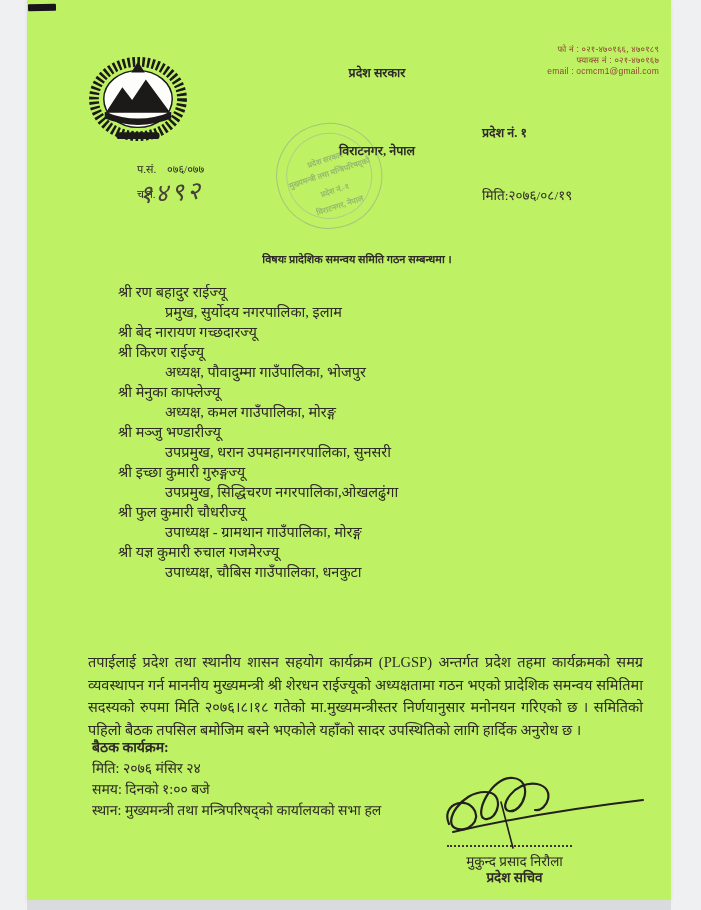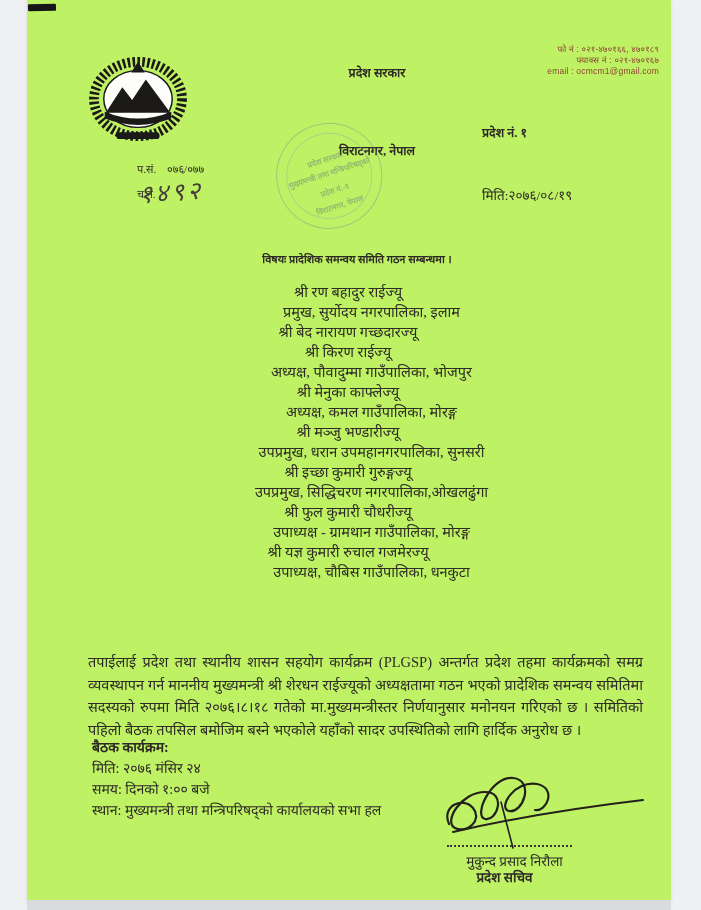--- a/index.html
+++ b/index.html
@@ -56,37 +56,37 @@
     position:absolute;left:16px;top:12px;width:84px;height:84px;border-radius:50%;
     border:1px solid #97a1ac;
   }
   .stamp-text{
     position:absolute;width:160px;left:-20px;text-align:center;
     color:#5f6b78;font-size:8px;line-height:10px;font-weight:bold;
   }
   
   .subject{left:115px;top:244px;width:430px;font-size:11px;font-weight:bold;margin-top:7px;}
   
-  .recipients{left:91px;top:282px;width:460px;font-size:14.5px;line-height:20px;text-align:center;}
+  .recipients{left:91px;top:282px;width:460px;font-size:14.5px;line-height:20px;}
   .recipients .desig{padding-left:47px;}
   
   .body-par{
     left:61px;top:651px;width:555px;font-size:14.5px;line-height:22.5px;
     text-align:justify;
   }
   
   .meeting{left:65px;top:737px;font-size:14px;line-height:21px;}
   .meeting .head{font-weight:bold;}
   
   .sig-svg{left:408px;top:762px;width:215px;height:88px;}
   .dotline{
     left:420px;top:845px;width:125px;border-bottom:2px dotted #3a352f;height:0;
   }
   .sig-name{left:405px;top:852px;width:165px;font-size:13.5px;}
-  .sig-title{left:395px;top:868px;width:165px;font-size:13.5px;font-weight:bold;}
+  .sig-title{left:405px;top:868px;width:165px;font-size:13.5px;font-weight:bold;}
   .edge-bottom{
     position:absolute;left:27px;top:900px;width:644px;height:10px;background:#d9dbde;
   }
 </style>
 </head>
 <body>
 
 <div class="page">
 
   <div class="scan-mark"></div>

